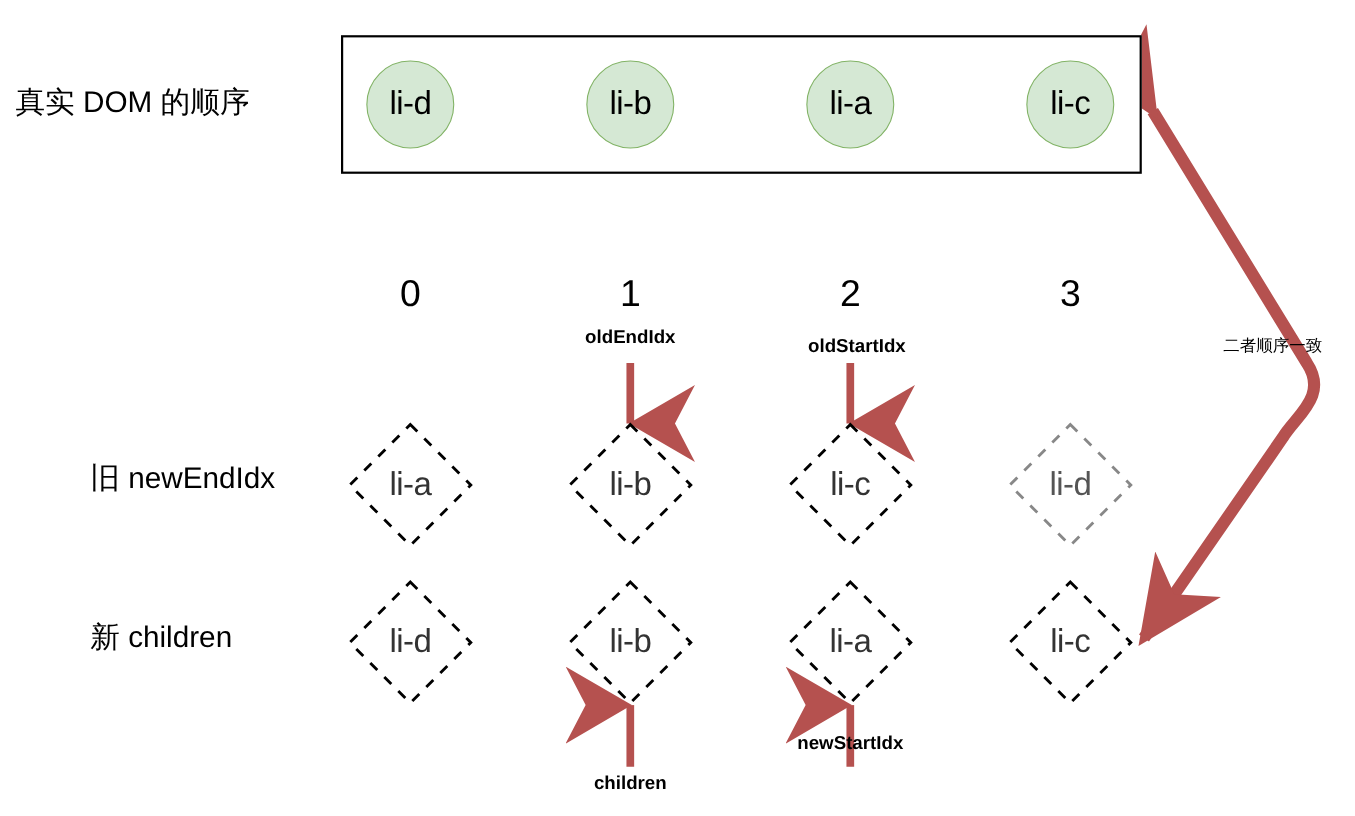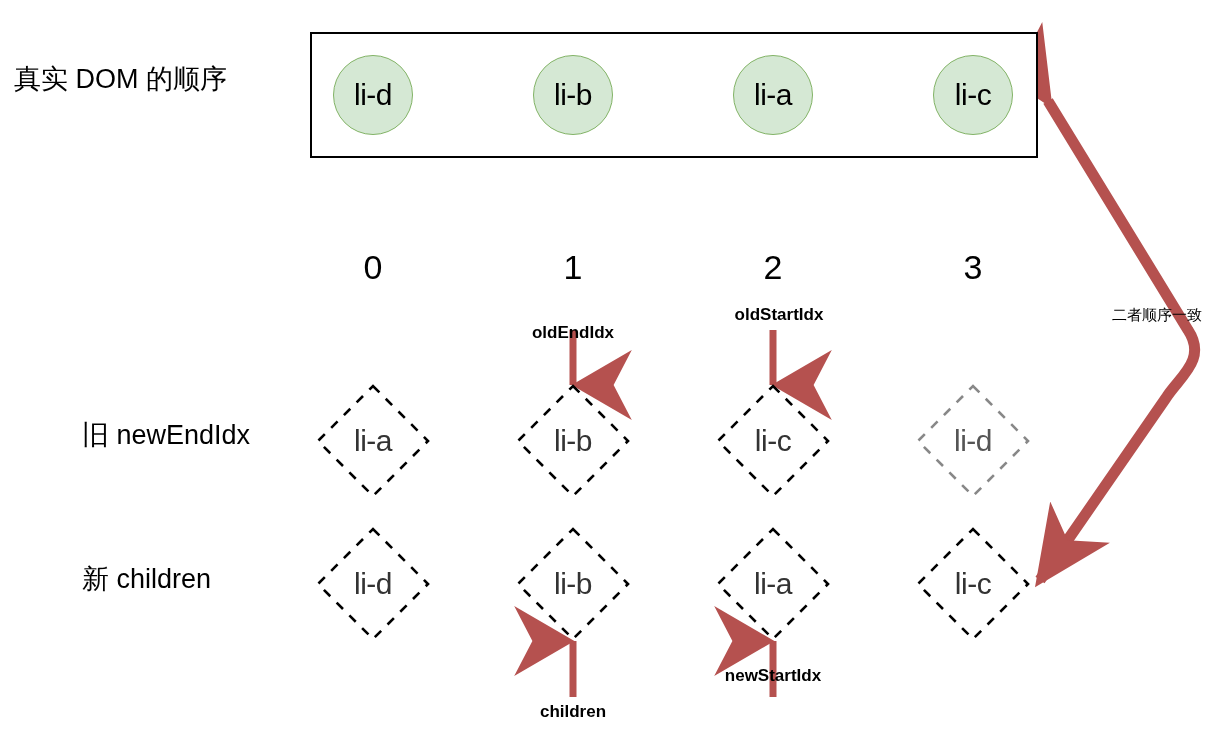--- a/index.html
+++ b/index.html
@@ -154,35 +154,35 @@
     </g>
 
     <g>
       <polygon points="373,529 428,584 373,639 318,584" fill="none" stroke="#000000" stroke-width="2.6" stroke-dasharray="9,9"></polygon>
       <polygon points="573,529 628,584 573,639 518,584" fill="none" stroke="#000000" stroke-width="2.6" stroke-dasharray="9,9"></polygon>
       <polygon points="773,529 828,584 773,639 718,584" fill="none" stroke="#000000" stroke-width="2.6" stroke-dasharray="9,9"></polygon>
       <polygon points="973,529 1028,584 973,639 918,584" fill="none" stroke="#000000" stroke-width="2.6" stroke-dasharray="9,9"></polygon>
     </g>
   </svg>
 
-  <div class="abs row-label" style="left:14px; top:66px;">真实 DOM 的顺序</div>
+  <div class="abs row-label" style="left:14px; top:80px;">真实 DOM 的顺序</div>
 
   <div class="abs dom-box"></div>
 
   <div class="abs circle" style="left:333px; top:55px;">li-d</div>
   <div class="abs circle" style="left:533px; top:55px;">li-b</div>
   <div class="abs circle" style="left:733px; top:55px;">li-a</div>
   <div class="abs circle" style="left:933px; top:55px;">li-c</div>
 
   <div class="abs idx-num" style="left:343px; top:250px;">0</div>
   <div class="abs idx-num" style="left:543px; top:250px;">1</div>
   <div class="abs idx-num" style="left:743px; top:250px;">2</div>
   <div class="abs idx-num" style="left:943px; top:250px;">3</div>
 
-  <div class="abs ptr-label" style="left:493px; top:324px; width:160px;">oldEndIdx</div>
+  <div class="abs ptr-label" style="left:493px; top:298px; width:160px;">oldEndIdx</div>
   <div class="abs ptr-label" style="left:699px; top:306px; width:160px;">oldStartIdx</div>
 
   <div class="abs row-label" style="left:82px; top:422px;">旧 newEndIdx</div>
 
   <div class="abs diamond-wrap" style="left:318px; top:386px; width:110px; height:110px;">
     <span class="diamond-text">li-a</span>
   </div>
   <div class="abs diamond-wrap" style="left:518px; top:386px; width:110px; height:110px;">
     <span class="diamond-text">li-b</span>
   </div>

